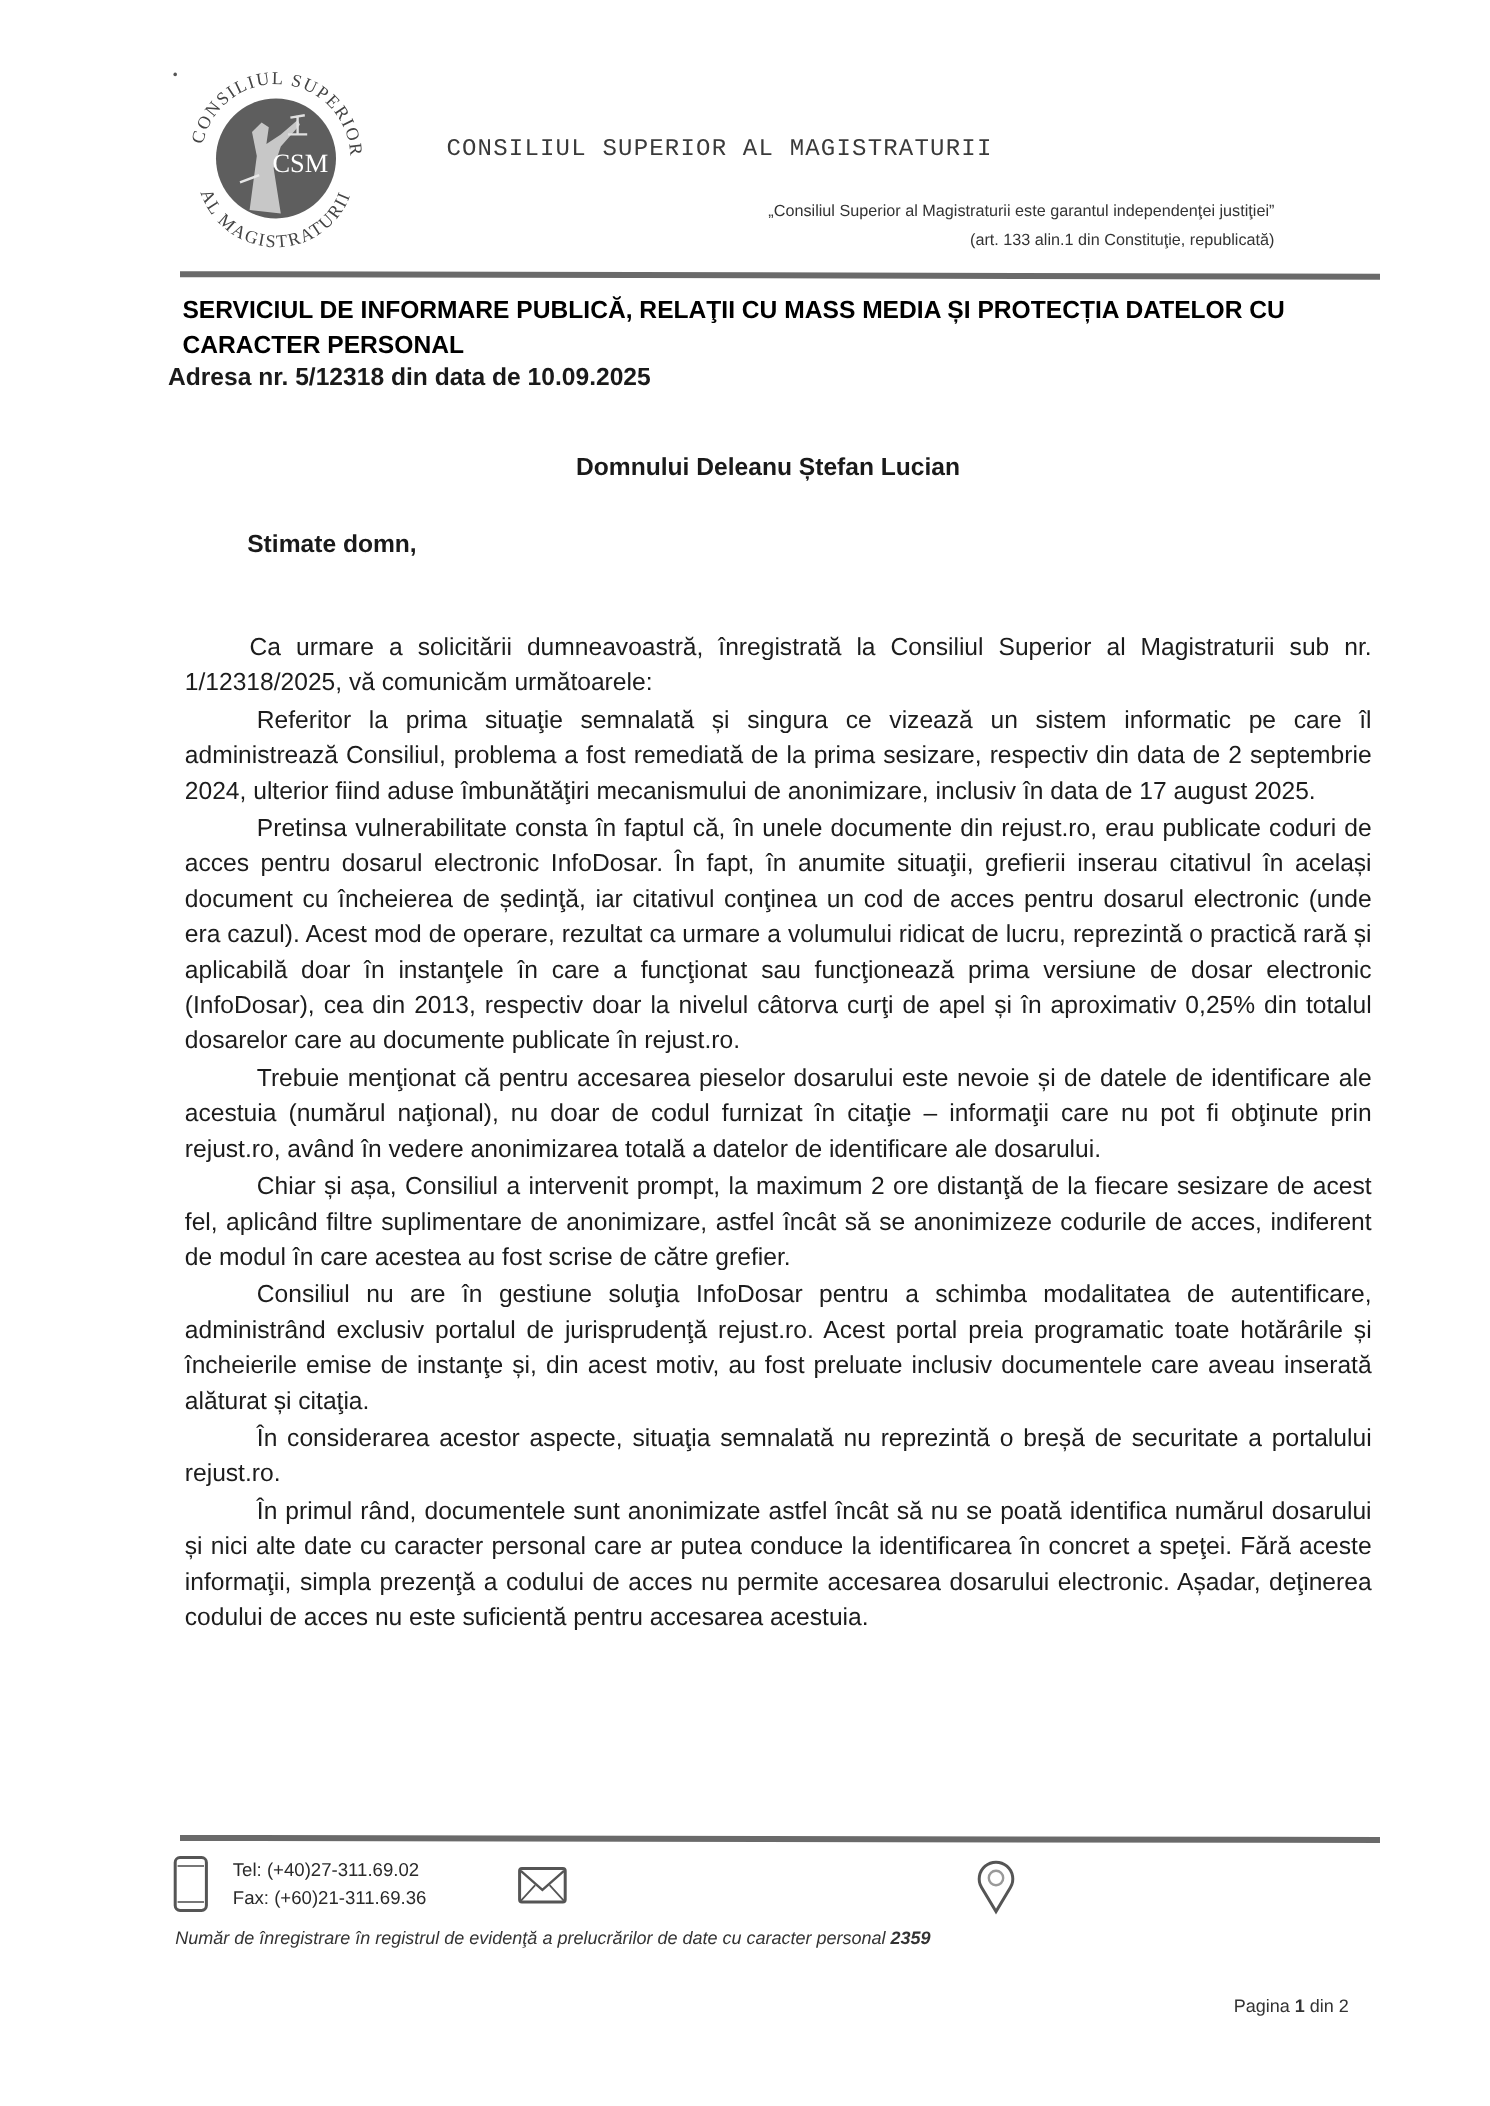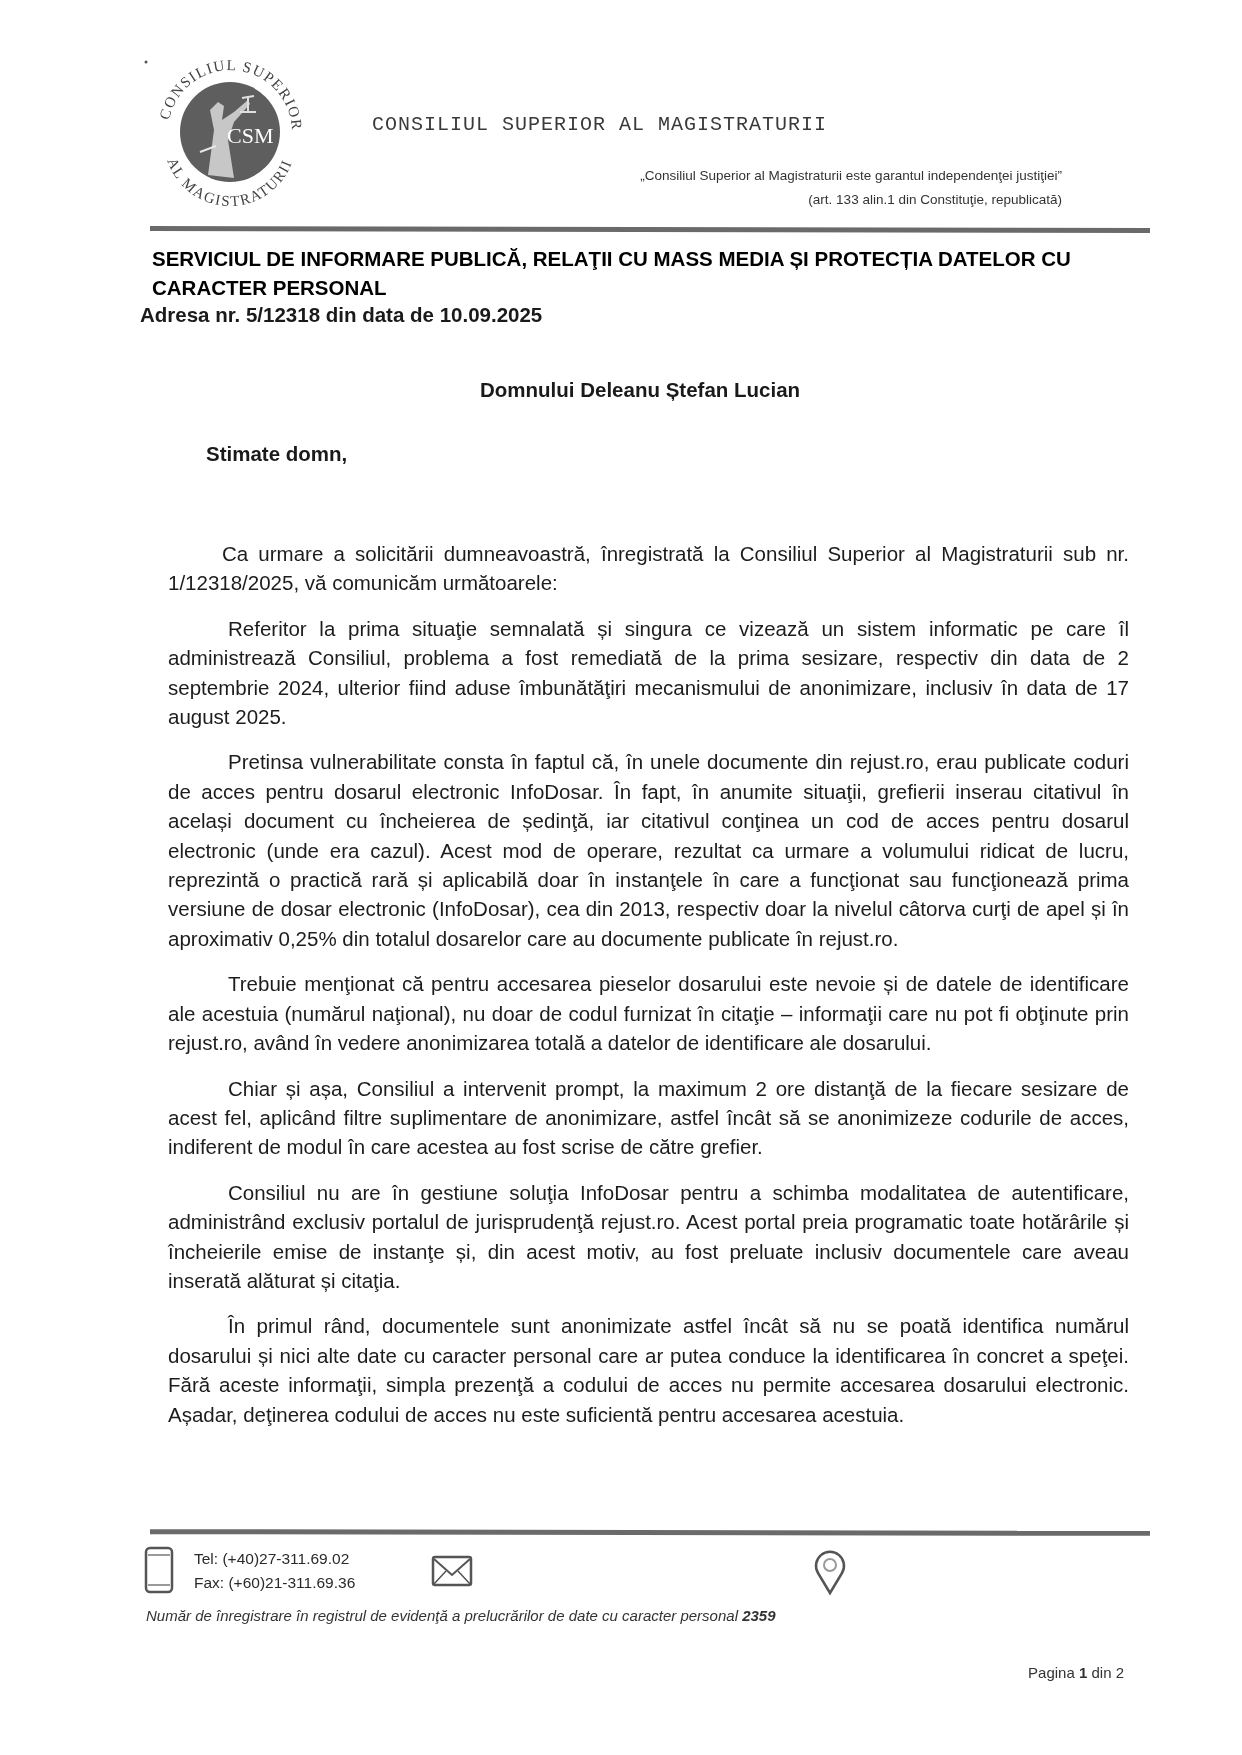--- a/index.html
+++ b/index.html
@@ -15,21 +15,21 @@
     .rule.top { top: 227px; transform: rotate(0.12deg); }
     .rule.bottom { top: 1530px; transform: rotate(0.1deg); }
 
     .dept { position: absolute; left: 152px; top: 244px; width: 980px; font-weight: bold; font-size: 20.5px; line-height: 29px; color: #000000; }
     .ref { position: absolute; left: 140px; top: 303px; font-weight: bold; font-size: 20.5px; color: #1a1a1a; white-space: nowrap; }
 
     .addressee { position: absolute; left: 480px; top: 378px; font-weight: bold; font-size: 20.5px; color: #1a1a1a; white-space: nowrap; }
     .salutation { position: absolute; left: 206px; top: 442px; font-weight: bold; font-size: 20.5px; color: #1a1a1a; white-space: nowrap; }
 
     .body-text { position: absolute; left: 152px; top: 523px; width: 993px; font-size: 20.5px; line-height: 29.4px; color: #1c1c1c; }
-    .body-text p { margin: 16px; text-align: justify; text-indent: 54px; }
+    .body-text p { margin: 2px; text-align: justify; text-indent: 54px; }
     .body-text p.first { text-indent: 54px; }
     .body-text p.ind2 { text-indent: 60px; }
 
     .footer-row { position: absolute; top: 1545px; left: 140px; width: 1000px; height: 60px; font-size: 15.5px; color: #2a2a2a; }
     .fcol { position: absolute; top: 0; display: flex; align-items: center; }
     .fcol .ficon { width: 40px; height: 52px; margin-right: 14px; }
     .fcol .ftext { line-height: 24px; white-space: nowrap; }
     .fcol.phone { left: 0; }
     .fcol.mail { left: 290px; }
     .fcol.loc { left: 670px; }
@@ -78,20 +78,21 @@
 <div class="addressee">Domnului Deleanu Ștefan Lucian</div>
 <div class="salutation">Stimate domn,</div>
 
 <div class="body-text">
   <p class="first">Ca urmare a solicitării dumneavoastră, înregistrată la Consiliul Superior al Magistraturii sub nr. 1/12318/2025, vă comunicăm următoarele:</p>
   <p class="ind2">Referitor la prima situaţie semnalată și singura ce vizează un sistem informatic pe care îl administrează Consiliul, problema a fost remediată de la prima sesizare, respectiv din data de 2 septembrie 2024, ulterior fiind aduse îmbunătăţiri mecanismului de anonimizare, inclusiv în data de 17 august 2025.</p>
   <p class="ind2">Pretinsa vulnerabilitate consta în faptul că, în unele documente din rejust.ro, erau publicate coduri de acces pentru dosarul electronic InfoDosar. În fapt, în anumite situaţii, grefierii inserau citativul în același document cu încheierea de ședinţă, iar citativul conţinea un cod de acces pentru dosarul electronic (unde era cazul). Acest mod de operare, rezultat ca urmare a volumului ridicat de lucru, reprezintă o practică rară și aplicabilă doar în instanţele în care a funcţionat sau funcţionează prima versiune de dosar electronic (InfoDosar), cea din 2013, respectiv doar la nivelul câtorva curţi de apel și în aproximativ 0,25% din totalul dosarelor care au documente publicate în rejust.ro.</p>
   <p class="ind2">Trebuie menţionat că pentru accesarea pieselor dosarului este nevoie și de datele de identificare ale acestuia (numărul naţional), nu doar de codul furnizat în citaţie – informaţii care nu pot fi obţinute prin rejust.ro, având în vedere anonimizarea totală a datelor de identificare ale dosarului.</p>
   <p class="ind2">Chiar și așa, Consiliul a intervenit prompt, la maximum 2 ore distanţă de la fiecare sesizare de acest fel, aplicând filtre suplimentare de anonimizare, astfel încât să se anonimizeze codurile de acces, indiferent de modul în care acestea au fost scrise de către grefier.</p>
   <p class="ind2">Consiliul nu are în gestiune soluţia InfoDosar pentru a schimba modalitatea de autentificare, administrând exclusiv portalul de jurisprudenţă rejust.ro. Acest portal preia programatic toate hotărârile și încheierile emise de instanţe și, din acest motiv, au fost preluate inclusiv documentele care aveau inserată alăturat și citaţia.</p>
+  <p class="ind2">În considerarea acestor aspecte, situaţia semnalată nu reprezintă o breșă de securitate a portalului rejust.ro.</p>
   <p class="ind2">În primul rând, documentele sunt anonimizate astfel încât să nu se poată identifica numărul dosarului și nici alte date cu caracter personal care ar putea conduce la identificarea în concret a speţei. Fără aceste informaţii, simpla prezenţă a codului de acces nu permite accesarea dosarului electronic. Așadar, deţinerea codului de acces nu este suficientă pentru accesarea acestuia.</p>
 </div>
 
 <div class="rule bottom"></div>
 
 <div class="footer-row">
   <div class="fcol phone">
     <svg class="ficon" viewBox="0 0 40 52">
       <rect x="6" y="3" width="26" height="44" rx="4" fill="none" stroke="#555" stroke-width="2.5"></rect>
       <line x1="8" y1="10" x2="30" y2="10" stroke="#777" stroke-width="1.5"></line>

